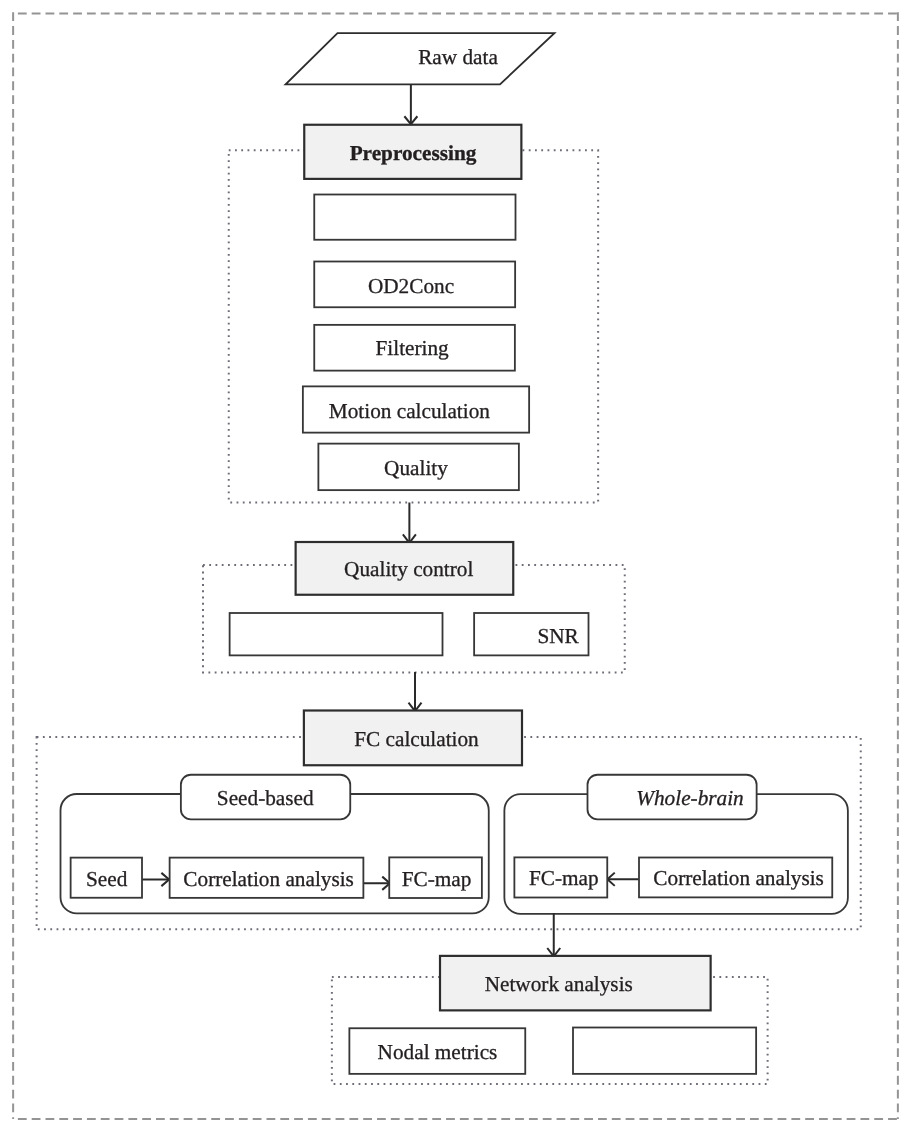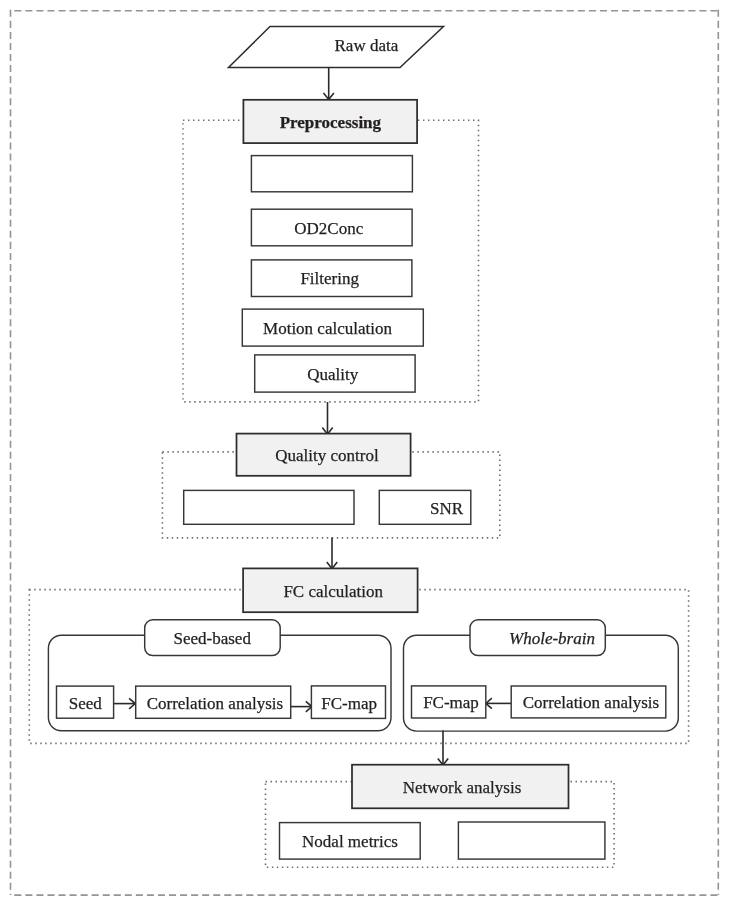--- a/index.html
+++ b/index.html
@@ -109,15 +109,15 @@
 <div class="lbl" style="left:327.0px;top:433.6px;">Quality control</div>
 <div class="lbl" style="left:426.5px;top:486.2px;margin-left:20px;">SNR</div>
 <div class="lbl" style="left:333.2px;top:569.2px;">FC calculation</div>
 <div class="lbl" style="left:212.2px;top:616.4px;">Seed-based</div>
 <div class="lbl" style="left:552px;top:616.5px;font-style:italic;">Whole-brain</div>
 <div class="lbl" style="left:85.3px;top:681.1px;">Seed</div>
 <div class="lbl" style="left:214.9px;top:681.1px;">Correlation analysis</div>
 <div class="lbl" style="left:349.2px;top:681.0px;">FC-map</div>
 <div class="lbl" style="left:451.0px;top:680.9px;">FC-map</div>
 <div class="lbl" style="left:590.9px;top:680.9px;">Correlation analysis</div>
-<div class="lbl" style="left:462px;top:765.4px;text-align:center;">Network analysis</div>
+<div class="lbl" style="left:447px;top:765.4px;text-align:center;">Network analysis</div>
 <div class="lbl" style="left:350.0px;top:819.8px;">Nodal metrics</div>
 </div>
 
 </body></html>

